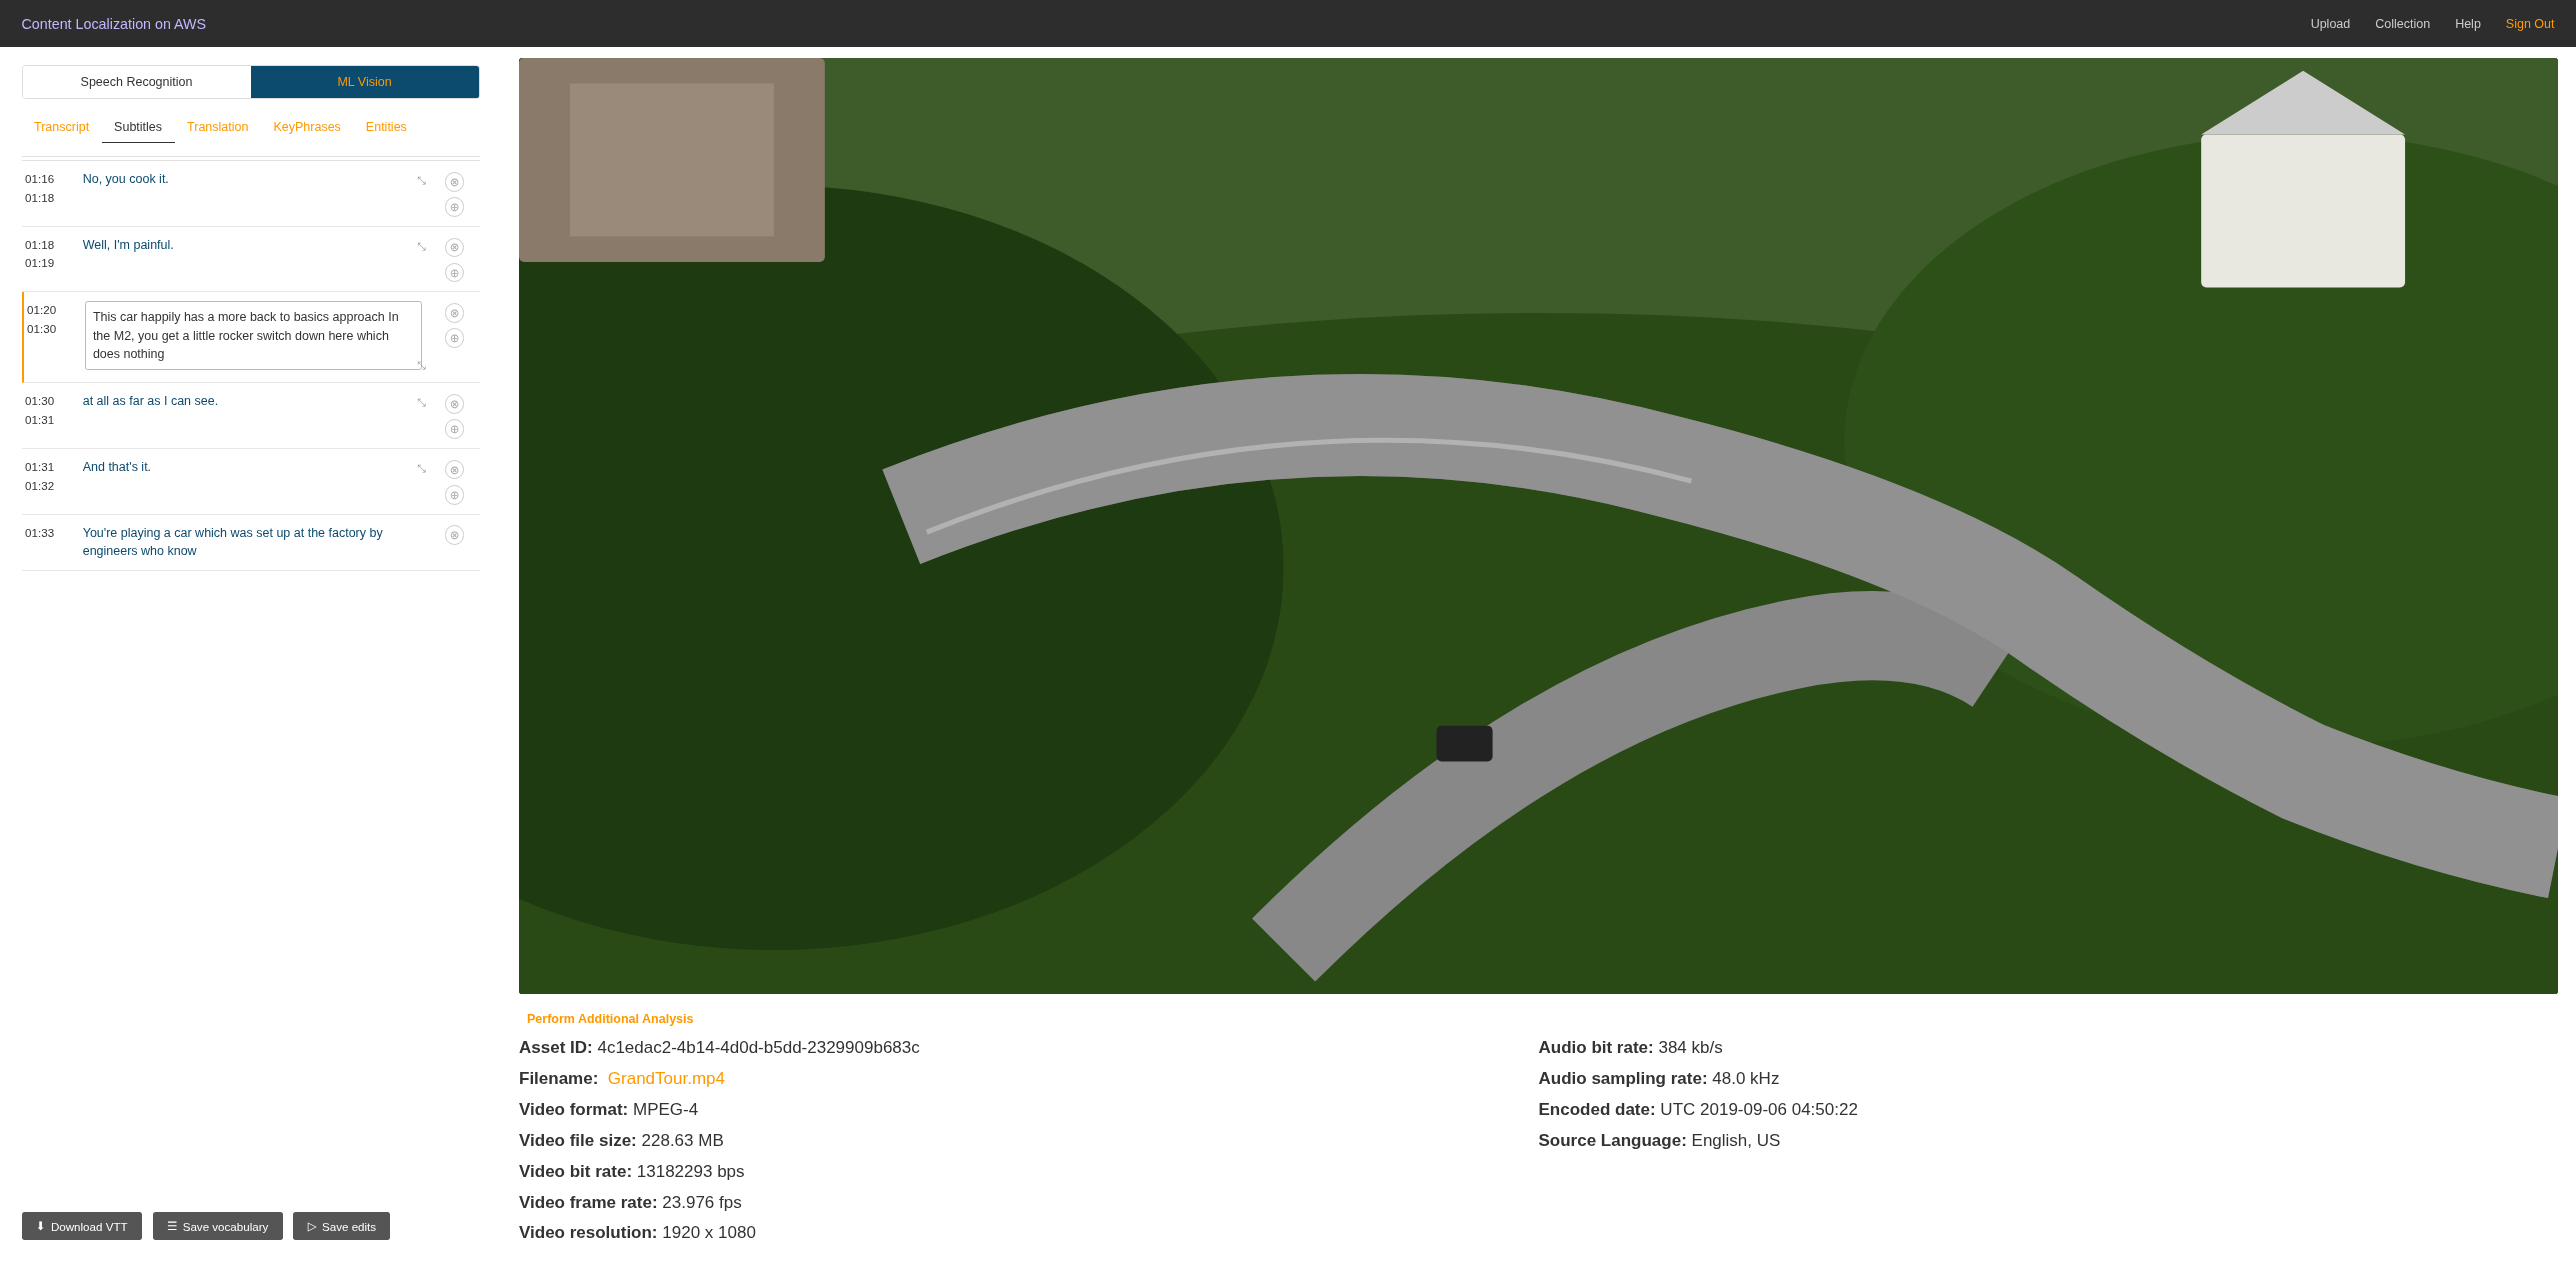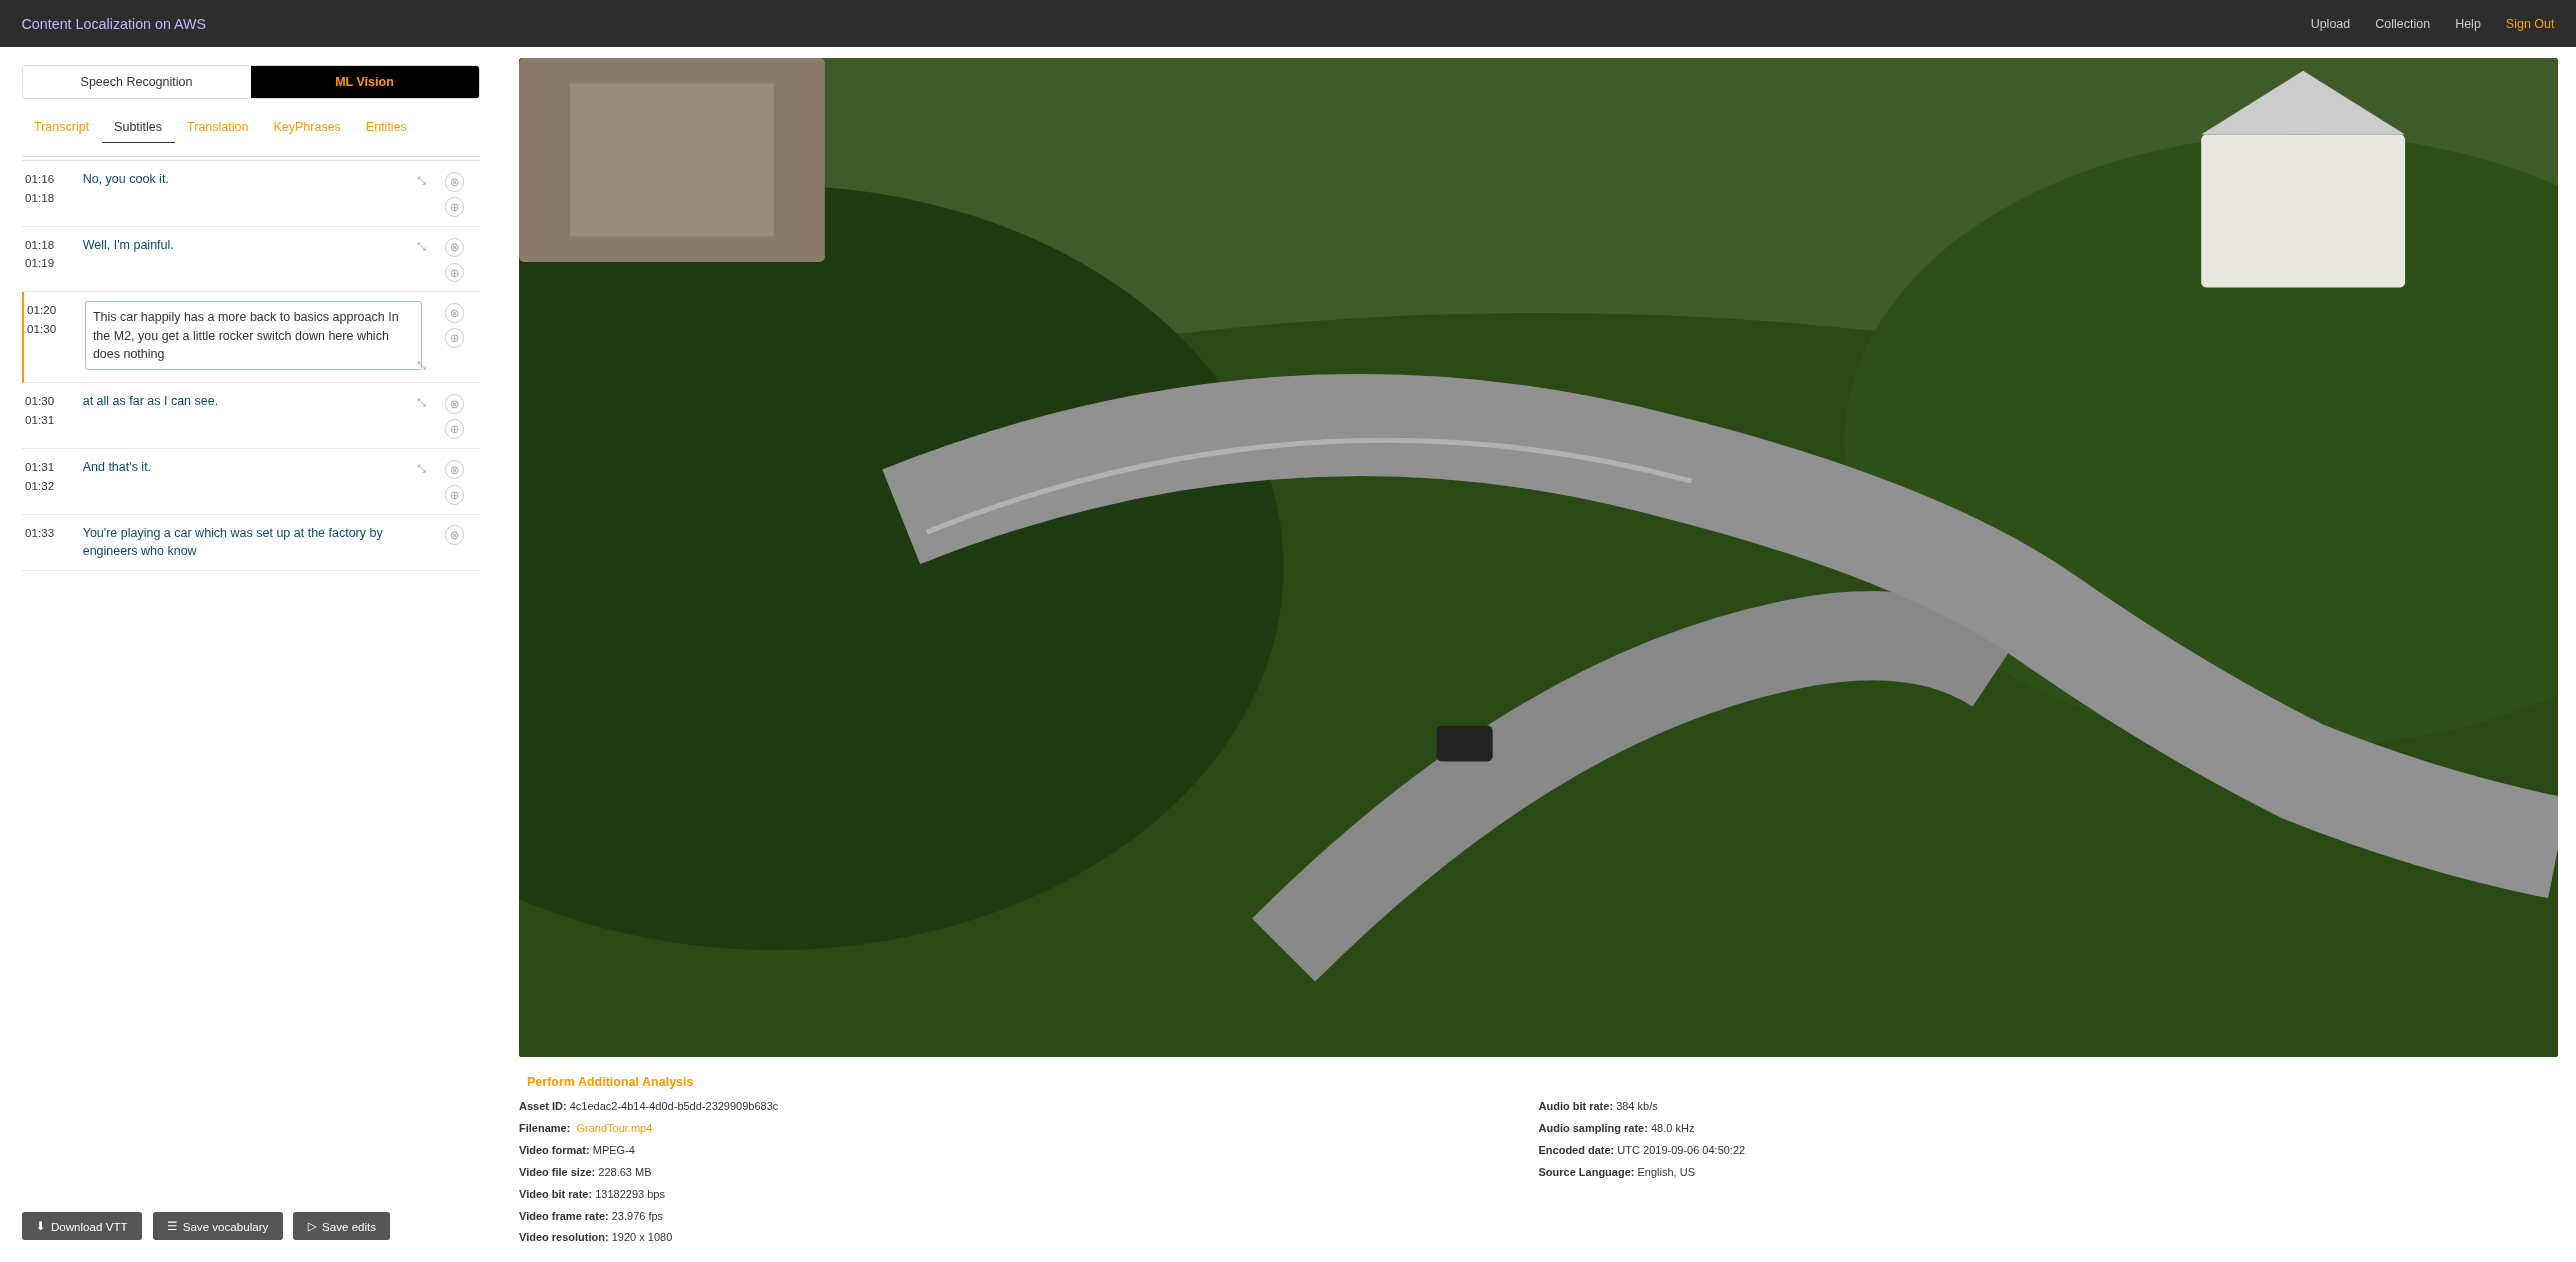--- a/index.html
+++ b/index.html
@@ -49,21 +49,21 @@
       flex: 1;
       padding: 9px 0;
       text-align: center;
       cursor: pointer;
       font-size: 12.5px;
       border: none;
       background: #fff;
       color: #333;
     }
     .top-tab.active { background: #fff; color: #333; text-align: center; }
-    .top-tab.orange { color: #f90; background: #000000; font-weight: bold; }
+    .top-tab.orange { color: #f90; background: #0c4a6e; }
 
     
     .sub-tabs {
       display: flex;
       gap: 0;
       margin-bottom: 3.6px;
       border-bottom: 0.9px solid #e0e0e0;
       padding-bottom: 13px;
     }
     .sub-tab {
@@ -218,21 +218,21 @@
       padding-left: 8px;
     }
     .meta-grid {
       display: grid;
       grid-template-columns: 1fr 1fr;
       gap: 0;
     }
     .meta-left, .meta-right { }
     .meta-item {
       margin-bottom: 5.4px;
-      font-size: 11px;
+      font-size: 17px;
       color: #333;
       line-height: 1.5;
     }
     .meta-label { font-weight: bold; }
     .meta-link { color: #f90; text-decoration: none; }
     .meta-value { color: #333; }
 
     
     .subtitle-list::-webkit-scrollbar { width: 5.4px; }
     .subtitle-list::-webkit-scrollbar-thumb { background: #ccc; border-radius: 2.7px; }

